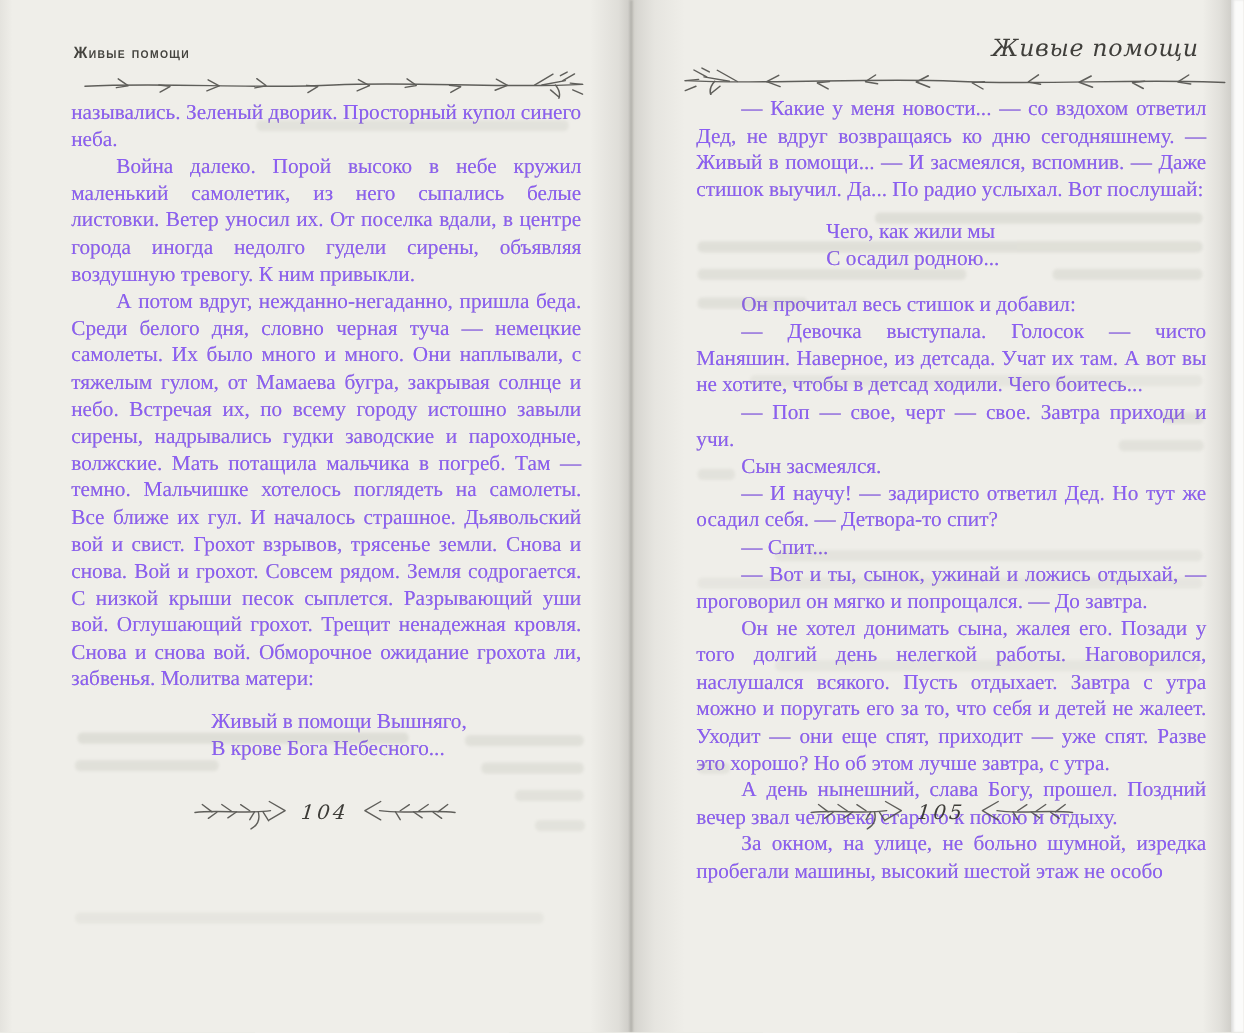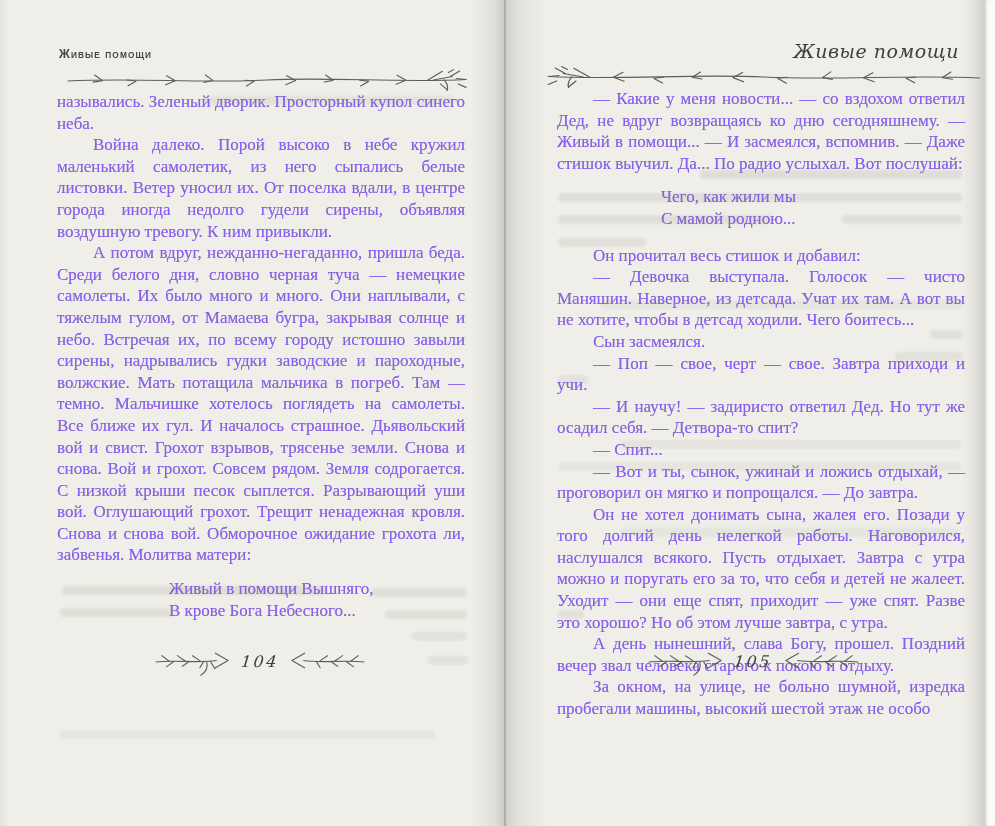--- a/index.html
+++ b/index.html
@@ -5,21 +5,21 @@
   html,body { margin:0; padding:0; }
   body { background:#e8e7e2; }
 
   .scan {
     position:relative; width:995px; height:826px;
     background:#efeee9; overflow:hidden;
     font-family:"Liberation Serif", serif;
   }
 
   
-  .page { position:absolute; top:16px; height:680px; }
+  .page { position:absolute; top:4px; height:680px; }
   .page-left  { left:0;    width:520px; }
   .page-right { left:540px; width:455px; }
 
   .page-left  .content { position:relative; margin:0 55px 0 57px; width:408px; }
   .page-right .content { position:relative; margin:0 30px 0 17px; width:408px; }
 
   
   .running-head-left {
     display:inline-block;
     margin:30px 0 2px 2px;
@@ -187,27 +187,27 @@
           <path d="M385,15 c4.5,5.5 4.5,11.5 -1.5,17 M381,19 l7,6"></path>
           <path d="M391,11.5 l9.5,-5.5 M397,13.5 l10,1 M389,7.5 l5.5,-3 M399,19 l8,3.5"></path>
         </g>
       </svg>
 
       <div class="body-text">
         <p>— Какие у меня новости... — со вздохом ответил Дед, не вдруг возвращаясь ко дню сегодняшнему. — Живый в помощи... — И засмеялся, вспомнив. — Даже стишок выучил. Да... По радио услыхал. Вот послушай:</p>
 
         <div class="verse verse-right">
           <div class="vline">Чего, как жили мы</div>
-          <div class="vline">С мамой родною...</div>
+          <div class="vline">С осадил родною...</div>
         </div>
 
         <p>Он прочитал весь стишок и добавил:</p>
         <p>— Девочка выступала. Голосок — чисто Маняшин. Наверное, из детсада. Учат их там. А вот вы не хотите, чтобы в детсад ходили. Чего боитесь...</p>
+        <p>— Поп — свое, черт — свое. Завтра приходи и учи.</p>
         <p>Сын засмеялся.</p>
-        <p>— Поп — свое, черт — свое. Завтра приходи и учи.</p>
         <p>— И научу! — задиристо ответил Дед. Но тут же осадил себя. — Детвора-то спит?</p>
         <p>— Спит...</p>
         <p>— Вот и ты, сынок, ужинай и ложись отдыхай, — проговорил он мягко и попрощался. — До завтра.</p>
         <p>Он не хотел донимать сына, жалея его. Позади у того долгий день нелегкой работы. Наговорился, наслушался всякого. Пусть отдыхает. Завтра с утра можно и поругать его за то, что себя и детей не жалеет. Уходит — они еще спят, приходит — уже спят. Разве это хорошо? Но об этом лучше завтра, с утра.</p>
         <p>А день нынешний, слава Богу, прошел. Поздний вечер звал человека старого к покою и отдыху.</p>
         <p>За окном, на улице, не больно шумной, изредка пробегали машины, высокий шестой этаж не особо</p>
       </div>
     </div>
 
     <div class="footer footer-right-page">

